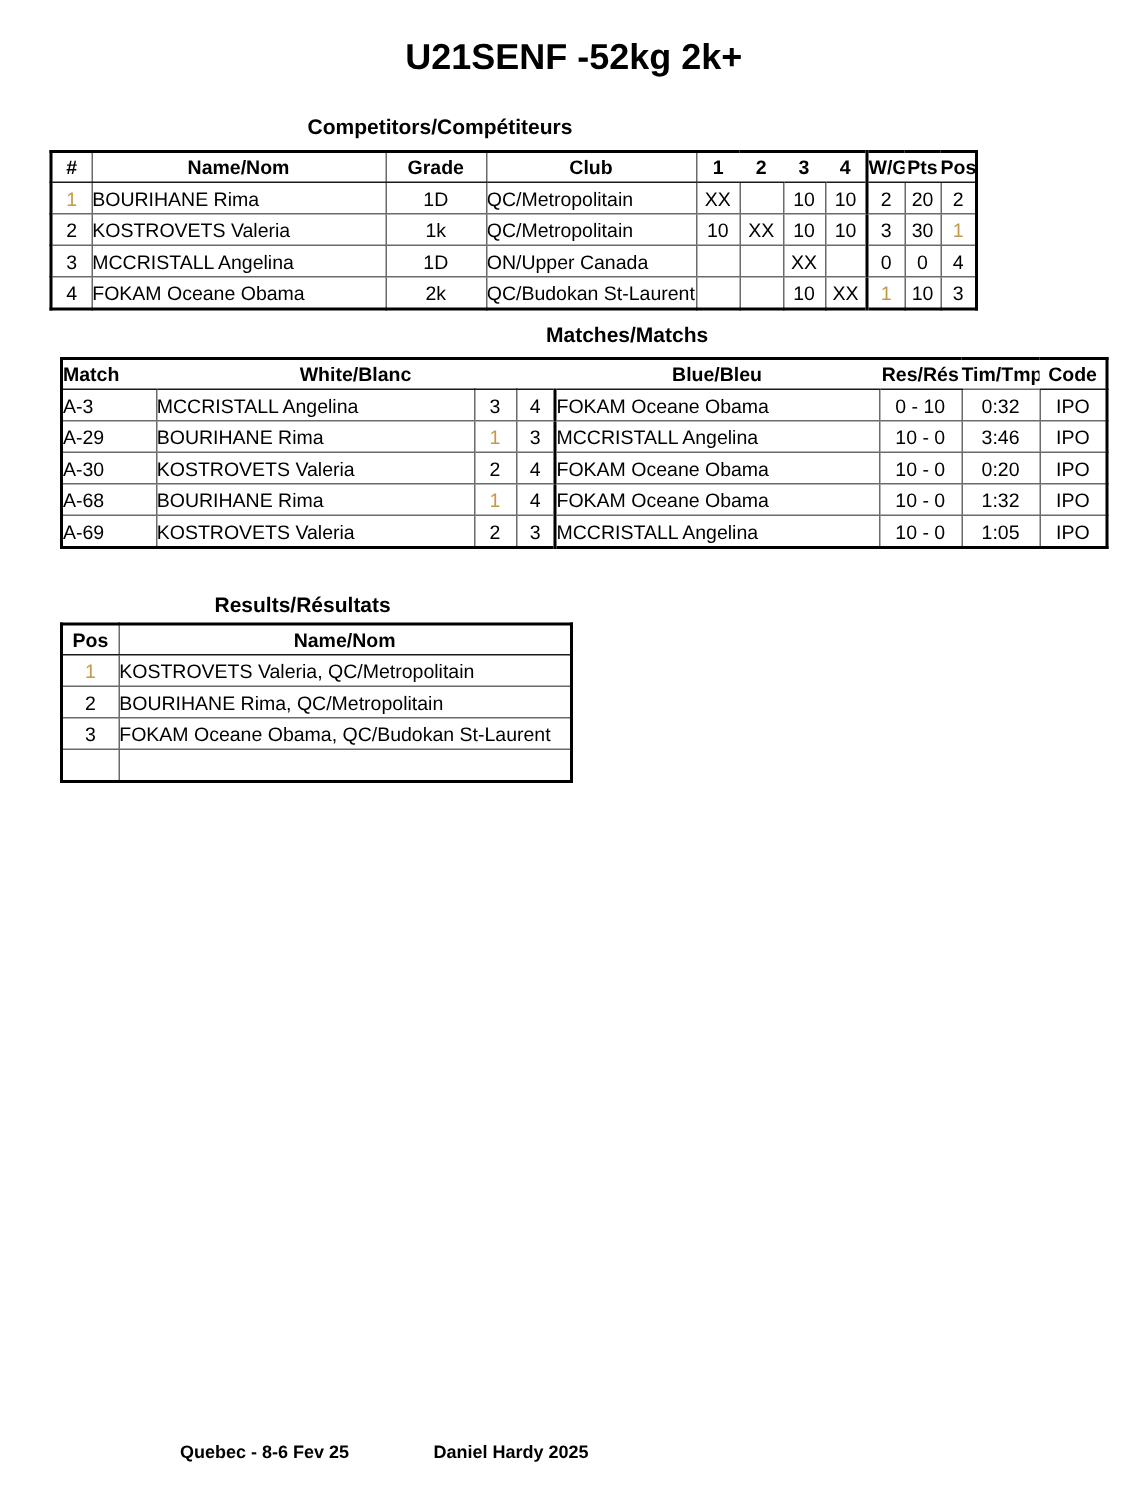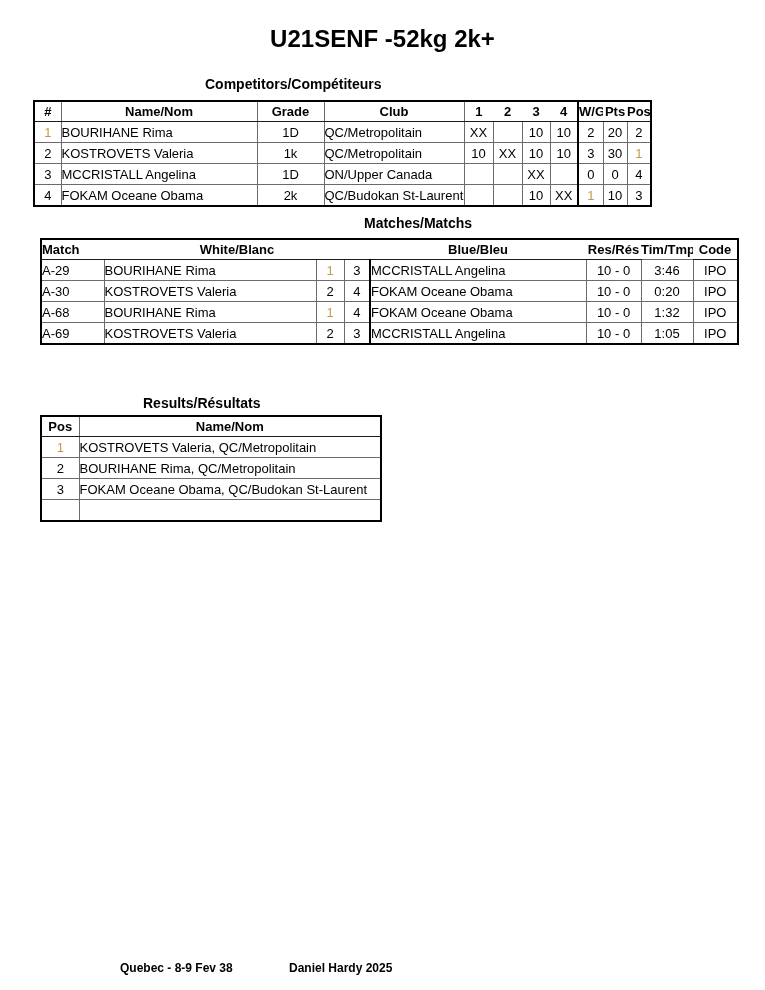--- a/index.html
+++ b/index.html
@@ -156,20 +156,30 @@
   <tbody>
       <tr class="hdr">
     <th class="lft-sm">Match</th>
     <th class="ctr" colspan="3">White/Blanc</th>
     <th class="ctr">Blue/Bleu</th>
     <th class="ctr">Res/Rés</th>
     <th class="ctr no-bb">Tim/Tmp</th>
     <th class="ctr">Code</th>
   </tr>
   <tr>
+    <td class="lft-sm">A-3</td>
+    <td class="lft">MCCRISTALL Angelina</td>
+    <td class="ctr">3</td>
+    <td class="ctr">4</td>
+    <td class="lft bold thick-l">FOKAM Oceane Obama</td>
+    <td class="ctr">0 - 10</td>
+    <td class="ctr">0:32</td>
+    <td class="ctr">IPO</td>
+  </tr>
+  <tr>
     <td class="lft-sm">A-29</td>
     <td class="lft bold">BOURIHANE Rima</td>
     <td class="ctr gold" style="color: rgb(196, 154, 74);">1</td>
     <td class="ctr">3</td>
     <td class="lft thick-l">MCCRISTALL Angelina</td>
     <td class="ctr">10 - 0</td>
     <td class="ctr">3:46</td>
     <td class="ctr">IPO</td>
   </tr>
   <tr>
@@ -229,15 +239,15 @@
     <td class="ctr">3</td>
     <td class="lft">FOKAM Oceane Obama, QC/Budokan St-Laurent</td>
   </tr>
   <tr>
     <td class="ctr"></td>
     <td class="lft"></td>
   </tr>
 </tbody>
   </table>
 
-<div class="footer-item f-event">Quebec - 8-9 Fev 38</div>
+<div class="footer-item f-event">Quebec - 8-6 Fev 25</div>
 <div class="footer-item f-author">Daniel Hardy 2025</div>
 <div class="footer-item f-time">2025-02-10 22:46:12</div>
 
 </body></html>

